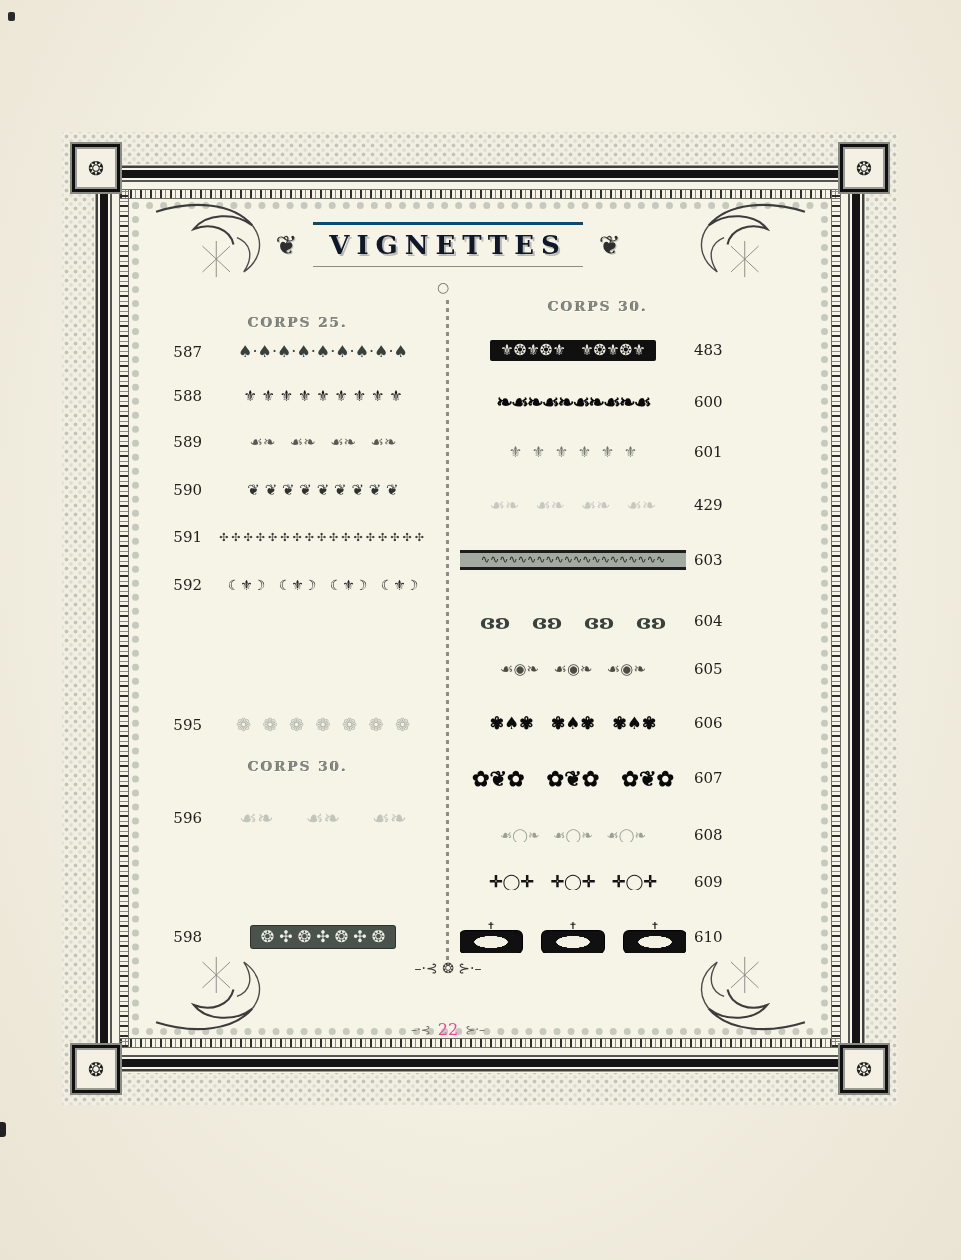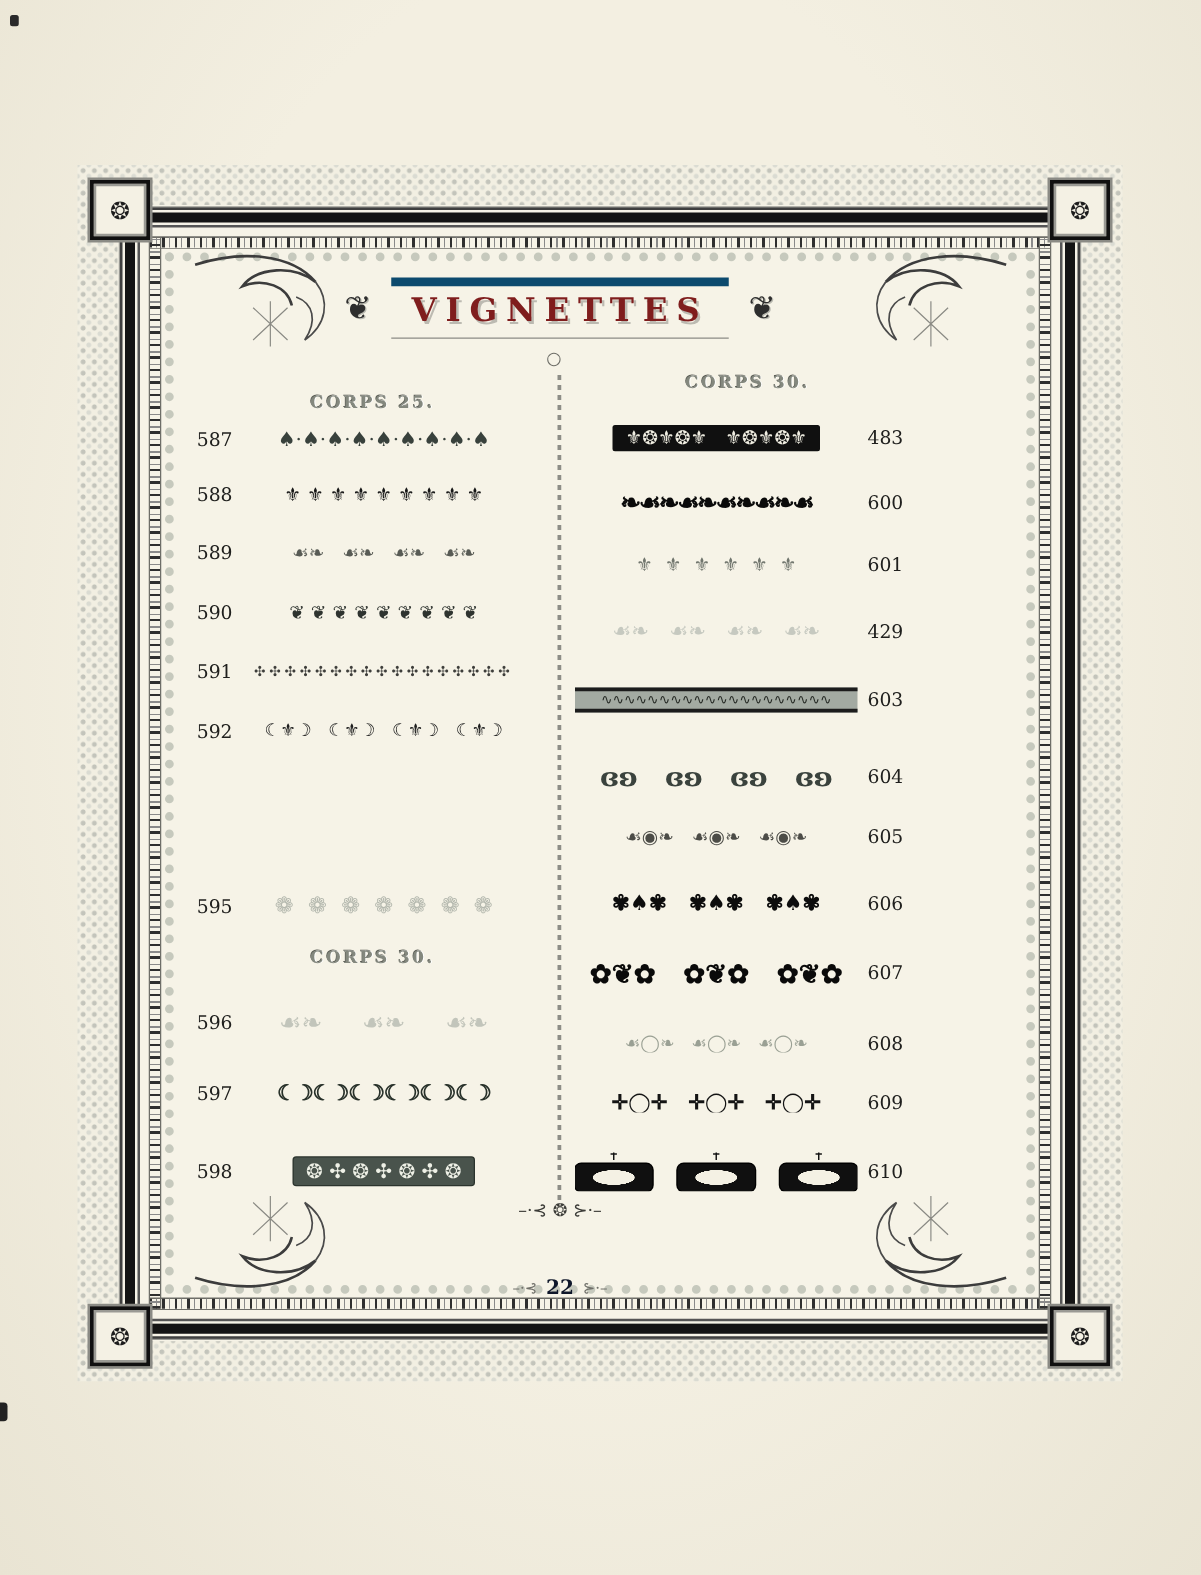--- a/index.html
+++ b/index.html
@@ -44,33 +44,33 @@
   .flo{position:absolute;width:150px;height:86px;}
   .flo.tl{left:143px;top:198px}
   .flo.tr{left:668px;top:198px;transform:scaleX(-1)}
   .flo.bl{left:143px;top:950px;transform:scaleY(-1)}
   .flo.br{left:668px;top:950px;transform:scale(-1,-1)}
 
   
   .title-row{position:absolute;left:0;width:896px;top:222px;display:flex;
     align-items:center;justify-content:center;gap:16px;}
   .title-fleuron{font-size:26px;color:#2e2e2e;text-shadow:1px 1px 0 #b9b9b0;}
-  .title-text{font-size:26px;font-weight:bold;letter-spacing:7px;color:#7f1d1d;
+  .title-text{font-size:26px;font-weight:bold;letter-spacing:7px;color:#0f172a;
     text-shadow:2px 2px 0 rgba(40,40,40,.28);
-    border-top:7px solid #0c4a6e;border-bottom:1px solid #8c8c86;padding:5px 16px 6px;text-align:center;}
+    border-top:3px solid #0c4a6e;border-bottom:1px solid #8c8c86;padding:5px 16px 6px;text-align:center;}
 
   
   .corps{position:absolute;width:270px;text-align:center;font-size:13.5px;font-weight:bold;
     letter-spacing:2px;color:#84887e;
     text-shadow:0.7px 0.7px 0 #ffffff,-0.5px -0.5px 0 #5e6059;}
   .corps.l{left:163px}.corps.r{left:463px}
 
   
   .row{position:absolute;height:36px;display:flex;align-items:center;gap:8px;width:276px;}
-  .row.left{left:144px}
+  .row.left{left:160px}
   .row.right{left:460px}
   .num{width:42px;font-size:15px;color:#20201e;}
   .row.left .num{text-align:right}
   .row.right .num{text-align:left}
   .orn{flex:1;text-align:center;white-space:pre;overflow:hidden;line-height:1;}
 
   .o587{font-size:16px;color:#38413c}
   .o588{font-size:15px;color:#161616}
   .o589{font-size:15px;color:#585b55}
   .o590{font-size:15px;color:#2e332f}
@@ -109,21 +109,21 @@
   .chain-top{position:absolute;left:437px;top:279px;font-size:14px;color:#6e6e68;}
   .chain-bottom{position:absolute;left:372px;top:960px;width:152px;text-align:center;
     font-size:14px;color:#3c3c38;}
 
   
   .imprint{position:absolute;left:0;width:896px;top:997px;text-align:center;
     font-size:15.5px;color:#1f1f1f;letter-spacing:.2px;}
   .pageno-row{position:absolute;left:0;width:896px;top:1020px;display:flex;
     justify-content:center;align-items:center;gap:7px;}
   .pageno-deco{font-size:12px;color:#6f6f69;}
-  .pageno{font-size:16px;font-weight:bold;color:#0f172a;}
+  .pageno{font-size:16px;font-weight:normal;color:#ec4899;}
 
   .speck1{position:absolute;left:8px;top:12px;width:7px;height:9px;background:#2a2a2a;border-radius:2px;}
   .speck2{position:absolute;left:0;top:1122px;width:6px;height:15px;background:#222;border-radius:0 3px 3px 0;}
 </style>
 </head>
 <body>
 
 <div class="page">
 
   <div class="frame">
@@ -200,24 +200,20 @@
     <span class="orn o592">☾⚜☽   ☾⚜☽   ☾⚜☽   ☾⚜☽</span>
   </div>
   <div class="row left" style="top:707px">
     <span class="num">595</span>
     <span class="orn o595">❁  ❁  ❁  ❁  ❁  ❁  ❁</span>
   </div>
   <div class="row left" style="top:800px">
     <span class="num">596</span>
     <span class="orn o596">☙❧     ☙❧     ☙❧</span>
   </div>
-  <div class="row left" style="top:857px">
-    <span class="num">597</span>
-    <span class="orn o597">☾☽☾☽☾☽☾☽☾☽☾☽</span>
-  </div>
   <div class="row left" style="top:916px;height:42px">
     <span class="num">598</span>
     <span class="orn o598">❂ ✣ ❂ ✣ ❂ ✣ ❂</span>
   </div>
 
   <div class="row right" style="top:332px">
     <span class="orn o599">⚜❂⚜❂⚜   ⚜❂⚜❂⚜</span>
     <span class="num">483</span>
   </div>
   <div class="row right" style="top:384px">

